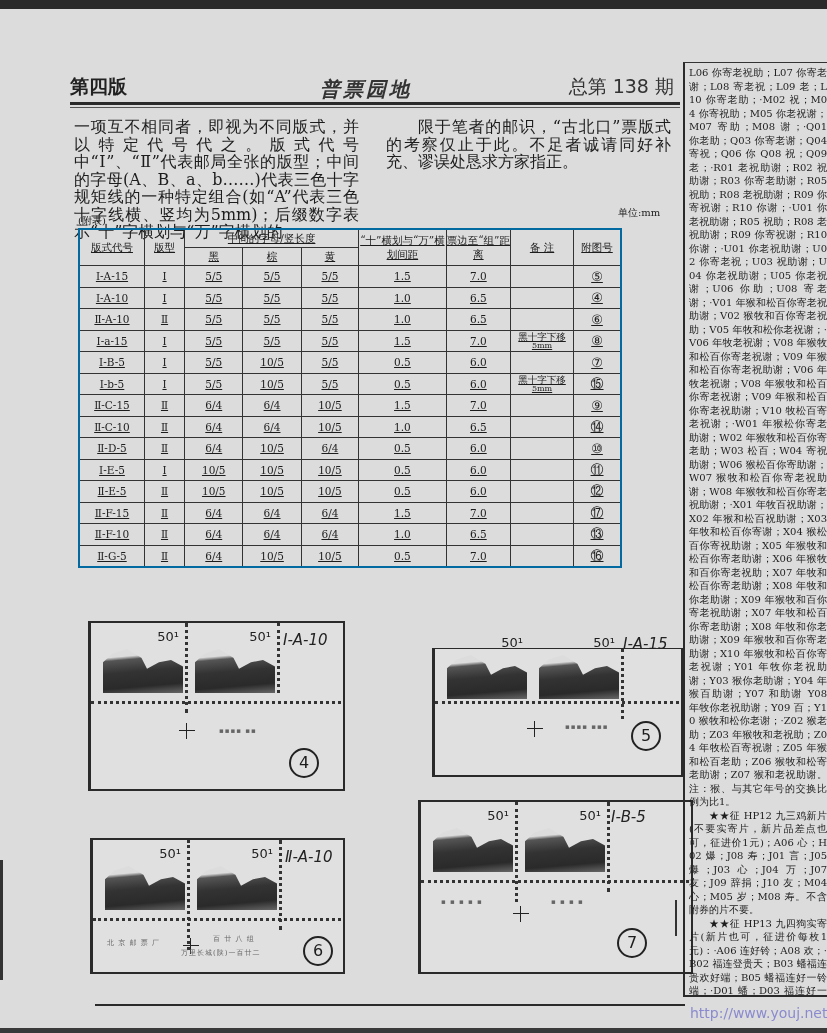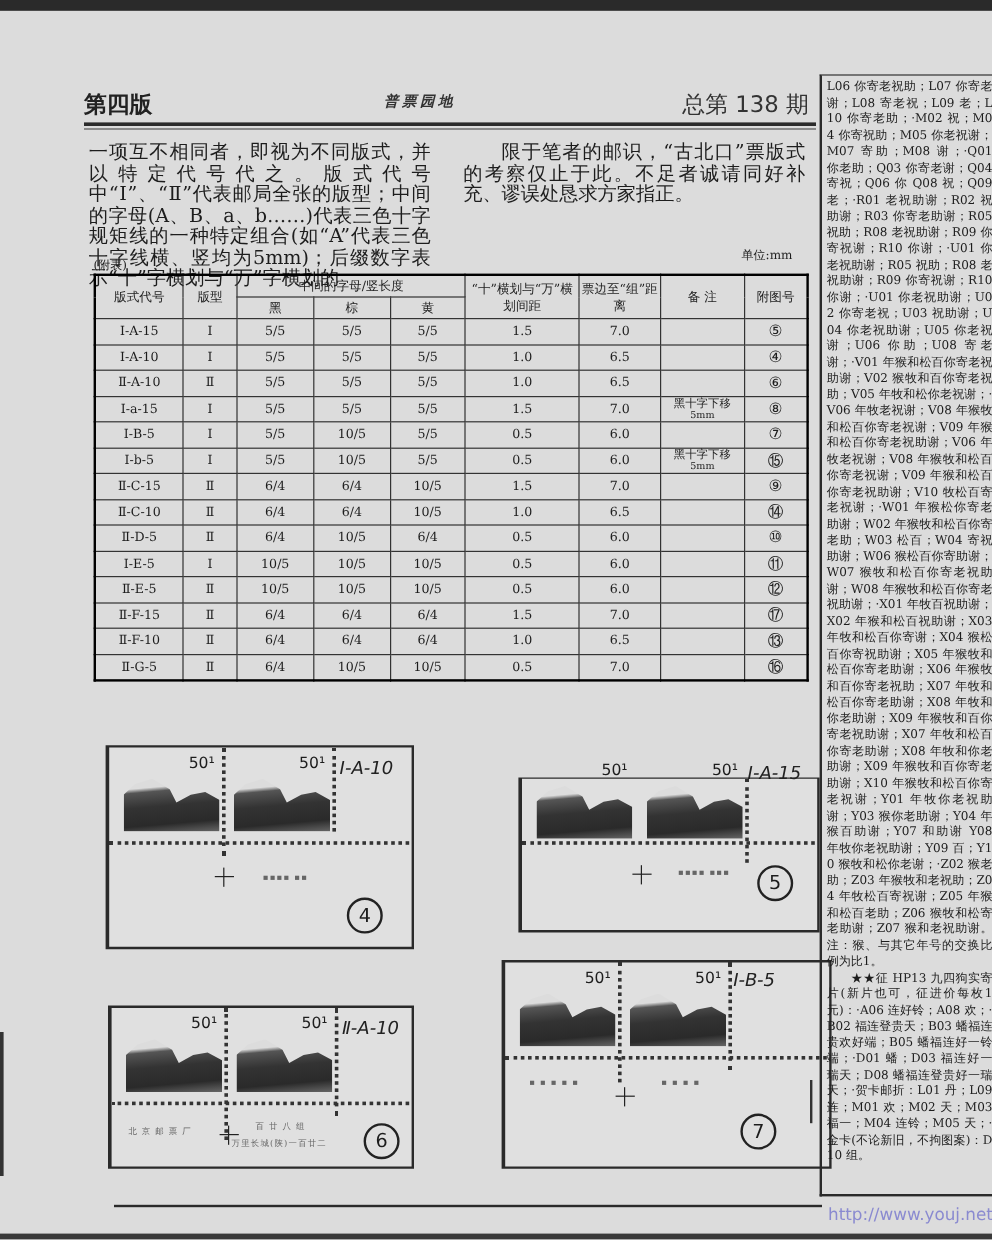--- a/index.html
+++ b/index.html
@@ -8,39 +8,40 @@
     background:#dcdcdc;
     font-family:"DejaVu Serif", serif; color:#1d1d1d;
   }
   .top-bar { position:absolute; left:0; top:0; width:827px; height:9px; background:#2a2a2a; }
   .bottom-bar { position:absolute; left:0; top:1028px; width:827px; height:5px; background:#3a3a3a; }
   .left-edge { position:absolute; left:0; top:860px; width:3px; height:120px; background:#333; }
 
   
   .masthead { position:absolute; left:70px; top:74px; width:604px; height:28px; }
   .section-no { position:absolute; left:0; top:0; font-family:"DejaVu Sans", sans-serif; font-size:19px; font-weight:bold; color:#222; }
-  .column-name { position:absolute; left:250px; top:2px; font-size:12px; font-weight:bold; font-style:italic; color:#333; letter-spacing:3px; }
+  .column-name { position:absolute; left:250px; top:2px; font-size:20px; font-weight:bold; font-style:italic; color:#333; letter-spacing:3px; }
   .issue-no { position:absolute; right:0; top:0; font-family:"DejaVu Sans", sans-serif; font-size:19px; color:#333;text-align:center; }
   .rule-thick { position:absolute; left:70px; top:102px; width:610px; height:3px; background:#2b2b2b; }
   .rule-thin { position:absolute; left:70px; top:107px; width:610px; height:1px; background:#555; }
 
   
   .intro { position:absolute; top:118px; font-size:16px; line-height:17.5px; text-align:justify; }
   .intro-left { left:74px; width:285px; }
   .intro-right { left:386px; width:285px; }
   .intro p { margin:0; }
   .indent { text-indent:2em; }
 
   
   .table-caption { position:absolute; left:78px; top:214px; font-size:10px; }
   .table-unit { position:absolute; left:618px; top:206px; font-size:10px; }
   table.spec {
-    position:absolute; left:78px; top:228px; width:596px;
+    position:absolute; left:78px; top:228px; width:544px;
     border-collapse:collapse; font-size:10.5px;
-    border:2px solid #000000;
+    border:2px solid #0369a1;
+    text-decoration:underline;
   }
   table.spec th, table.spec td {
     border:1px solid #333; text-align:center; padding:0;
     height:20.5px; font-weight:normal;
   }
   table.spec th { font-size:10.5px; height:17px; }
   .note-cell { font-size:9.5px; line-height:9px; }
   .note-cell span { display:block; font-size:8px; }
   .fig-cell { font-size:13px; }
 
@@ -380,21 +381,21 @@
       <div class="art"></div>
       <div class="denom">50¹</div>
     </div>
   <div class="perf-v" style="left:94px;top:0;height:110px;"></div>
   <div class="perf-v" style="left:186px;top:0;height:90px;"></div>
   <div class="perf-h" style="left:0;top:78px;width:248px;"></div>
   <div class="hand-label" style="left:192px;top:8px;">Ⅱ-A-10</div>
   <div class="imprint" style="left:14px;top:98px;">北 京 邮 票 厂</div>
   <div class="cross" style="left:90px;top:98px;"></div>
   <div class="imprint" style="left:120px;top:94px;">百 廿 八 组</div>
-  <div class="imprint" style="left:100px;top:108px;">万里长城(陕)一百廿二</div>
+  <div class="imprint" style="left:88px;top:108px;">万里长城(陕)一百廿二</div>
   <div class="circle-no" style="left:210px;top:96px;">6</div>
 </div>
 
 <div class="fig" style="left:418px;top:800px;width:270px;height:170px;">
   <div class="stamp" style="left:6px;top:2px;">
       <div class="art"></div>
       <div class="denom">50¹</div>
     </div>
   <div class="stamp" style="left:98px;top:2px;">
       <div class="art"></div>
@@ -406,19 +407,20 @@
   <div class="hand-label" style="left:190px;top:6px;">Ⅰ-B-5</div>
   <div class="cross" style="left:92px;top:104px;"></div>
   <div class="imprint" style="left:20px;top:96px;">▪ ▪ ▪ ▪ ▪</div>
   <div class="imprint" style="left:130px;top:96px;">▪ ▪ ▪ ▪</div>
   <div class="vbar" style="left:254px;top:98px;height:36px;"></div>
   <div class="circle-no" style="left:196px;top:126px;">7</div>
 </div>
 
 <div class="right-col">
   <p>L06 你寄老祝助；L07 你寄老谢；L08 寄老祝；L09 老；L10 你寄老助；·M02 祝；M04 你寄祝助；M05 你老祝谢；M07 寄助；M08 谢；·Q01 你老助；Q03 你寄老谢；Q04 寄祝；Q06 你 Q08 祝；Q09 老；·R01 老祝助谢；R02 祝助谢；R03 你寄老助谢；R05 祝助；R08 老祝助谢；R09 你寄祝谢；R10 你谢；·U01 你老祝助谢；R05 祝助；R08 老祝助谢；R09 你寄祝谢；R10 你谢；·U01 你老祝助谢；U02 你寄老祝；U03 祝助谢；U04 你老祝助谢；U05 你老祝谢；U06 你助；U08 寄老谢；·V01 年猴和松百你寄老祝助谢；V02 猴牧和百你寄老祝助；V05 年牧和松你老祝谢；·V06 年牧老祝谢；V08 年猴牧和松百你寄老祝谢；V09 年猴和松百你寄老祝助谢；V06 年牧老祝谢；V08 年猴牧和松百你寄老祝谢；V09 年猴和松百你寄老祝助谢；V10 牧松百寄老祝谢；·W01 年猴松你寄老助谢；W02 年猴牧和松百你寄老助；W03 松百；W04 寄祝助谢；W06 猴松百你寄助谢；W07 猴牧和松百你寄老祝助谢；W08 年猴牧和松百你寄老祝助谢；·X01 年牧百祝助谢；X02 年猴和松百祝助谢；X03 年牧和松百你寄谢；X04 猴松百你寄祝助谢；X05 年猴牧和松百你寄老助谢；X06 年猴牧和百你寄老祝助；X07 年牧和松百你寄老助谢；X08 年牧和你老助谢；X09 年猴牧和百你寄老祝助谢；X07 年牧和松百你寄老助谢；X08 年牧和你老助谢；X09 年猴牧和百你寄老助谢；X10 年猴牧和松百你寄老祝谢；Y01 年牧你老祝助谢；Y03 猴你老助谢；Y04 年猴百助谢；Y07 和助谢 Y08 年牧你老祝助谢；Y09 百；Y10 猴牧和松你老谢；·Z02 猴老助；Z03 年猴牧和老祝助；Z04 年牧松百寄祝谢；Z05 年猴和松百老助；Z06 猴牧和松寄老助谢；Z07 猴和老祝助谢。注：猴、与其它年号的交换比例为比1。</p>
+  <p class="indent2">★★征 HP12 九三鸡新片(不要实寄片，新片品差点也可，征进价1元)；A06 心；H02 爆；J08 寿；J01 言；J05 爆；J03 心；J04 万；J07 友；J09 辞捐；J10 友；M04 心；M05 岁；M08 寿。不含附券的片不要。</p>
   <p class="indent2">★★征 HP13 九四狗实寄片(新片也可，征进价每枚1元)：·A06 连好铃；A08 欢；·B02 福连登贵天；B03 蟠福连贵欢好端；B05 蟠福连好一铃端；·D01 蟠；D03 福连好一瑞天；D08 蟠福连登贵好一瑞天；·贺卡邮折：L01 丹；L09 连；M01 欢；M02 天；M03 福一；M04 连铃；M05 天；·金卡(不论新旧，不拘图案)：D10 组。</p>
 
 </div>
 
 <div class="footer-rule"></div>
 <div class="watermark">http://www.youj.net/</div>
 <div class="bottom-bar"></div>
 
 </body></html>

